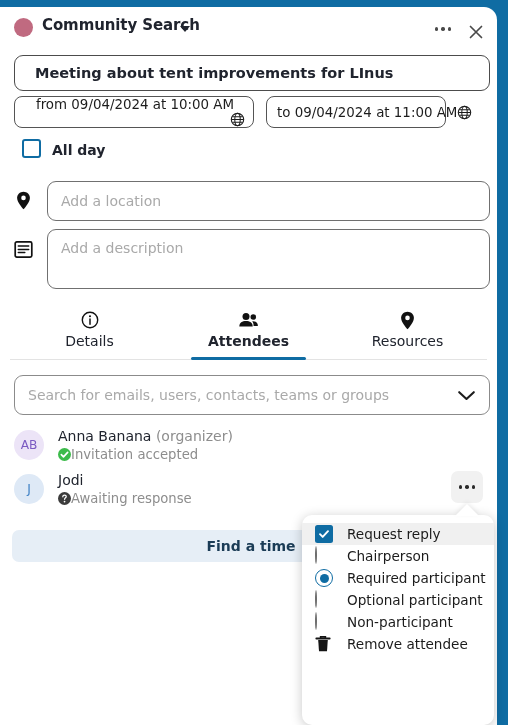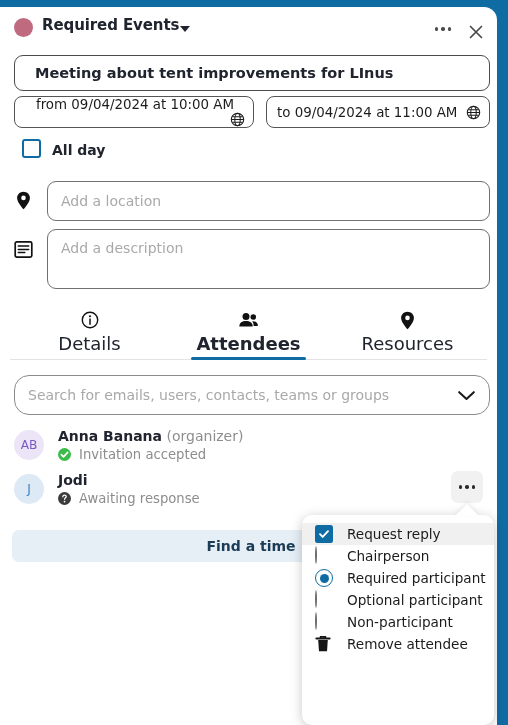--- a/index.html
+++ b/index.html
@@ -74,21 +74,21 @@
   .date-field {
     position: absolute; top: 0; height: 32px;
     border: 1.4px solid #555; border-radius: 8px;
     background: #fff;
     display: flex; align-items: center;
     padding: 0 8px 0 10px;
     font-size: 13.4px; color: #1c1c1c;
     cursor: pointer;
   }
   #date-from { left: 0; width: 240px; flex-direction: column; }
-  #date-to   { left: 252px; width: 224px; }
+  #date-to   { left: 252px; width: 180px; }
   .date-field .dtxt { white-space: nowrap; }
   .globe { margin-left: auto; flex: 0 0 auto; line-height: 0; }
 
   
   .allday-row { position: absolute; left: 22px; top: 132px; display: flex; align-items: flex-end; gap: 11px; }
   .chk-box {
     width: 19px; height: 19px; border: 2px solid #0f6ca3; border-radius: 3px;
     background: #fff; cursor: pointer;
   }
   .allday-label { font-size: 14px; font-weight: bold; color: #20242e; }
@@ -118,32 +118,32 @@
     width: 477px; height: 56px;
     display: flex;
     border-bottom: 1px solid #e3e3e3;
   }
   .tab {
     flex: 1 1 0; display: flex; flex-direction: column;
     align-items: center; justify-content: flex-start;
     padding-top: 5px; cursor: pointer; position: relative;
   }
   .tab .tab-ico { height: 22px; display: flex; align-items: center; }
-  .tab .tab-lbl { font-size: 18px; color: #20242e; margin-top: 2px; }
+  .tab .tab-lbl { font-size: 14px; color: #20242e; margin-top: 2px; }
   .tab.active .tab-lbl { font-weight: bold; }
   .tab.active::after {
     content: ""; position: absolute; left: 14%; right: 14%; bottom: -1px;
     height: 3.4px; background: #0f6ca3; border-radius: 2px;
   }
 
   
   .search-box {
     position: absolute; left: 14px; top: 368px;
     width: 476px; height: 40px;
-    border: 1.2px solid #8b8b8b; border-radius: 15px;
+    border: 1.2px solid #8b8b8b; border-radius: 9px;
     background: #fff; display: flex; align-items: center;
     padding: 0 13px; cursor: text;
   }
   .search-box input {
     border: none; outline: none; flex: 1 1 auto;
     font-family: inherit; font-size: 14px; color: #20242e; background: transparent;
   }
   .search-box input::placeholder { color: #a9a9a9; }
   .search-chev { flex: 0 0 auto; margin-left: 6px; line-height: 0; cursor: pointer; }
 
@@ -152,23 +152,23 @@
   .att-row { position: relative; height: 44px; padding-left: 14px; display: flex; align-items: center; }
   .avatar {
     width: 30px; height: 30px; border-radius: 50%;
     display: flex; align-items: center; justify-content: center;
     font-size: 12.2px; flex: 0 0 auto;
   }
   .avatar.ab { background: #ece4f7; color: #7b5ac2; }
   .avatar.j  { background: #dee9f6; color: #3a7ec4; }
   .att-texts { margin-left: 14px; }
   .att-name-line { font-size: 14px; color: #20242e; line-height: 17px; }
-  .att-name { font-weight: bold; }
+  .att-name { font-weight: normal; }
   .att-role { color: #8d8d8d; }
-  .att-status-line { display: flex; align-items: center; gap: 8px; margin-top: 2px; }
+  .att-status-line { display: flex; align-items: center; gap: 0; margin-top: 2px; }
   .att-status { font-size: 13.2px; color: #8d8d8d; line-height: 15px; }
   .status-ico { width: 13px; height: 13px; flex: 0 0 auto; line-height: 0; }
 
   .att-menu-btn {
     position: absolute; right: 14px; top: 4px;
     width: 32px; height: 32px; border-radius: 7px;
     background: #f1f1f1;
     display: flex; align-items: center; justify-content: center; gap: 3px;
     cursor: pointer;
   }
@@ -224,21 +224,21 @@
   }
   .trash-ico { width: 18px; height: 18px; flex: 0 0 auto; margin-right: 14px; line-height: 0; }
 </style>
 </head>
 <body>
 
 <div id="panel">
 
   <div id="header">
     <div class="cal-dot"></div>
-    <div class="cal-title">Required Events</div>
+    <div class="cal-title">Community Search</div>
     <div class="cal-caret"></div>
     <div class="hdr-dots">
       <i></i>
         <i></i>
         <i></i>
     </div>
     <div class="hdr-close">
       <svg width="22" height="22" viewBox="0 0 22 22" aria-hidden="true">
         <path d="M5.5 5.5 L16.5 16.5 M16.5 5.5 L5.5 16.5" stroke="#4a4a4a" stroke-width="1.7" fill="none" stroke-linecap="round"></path>
       </svg>

